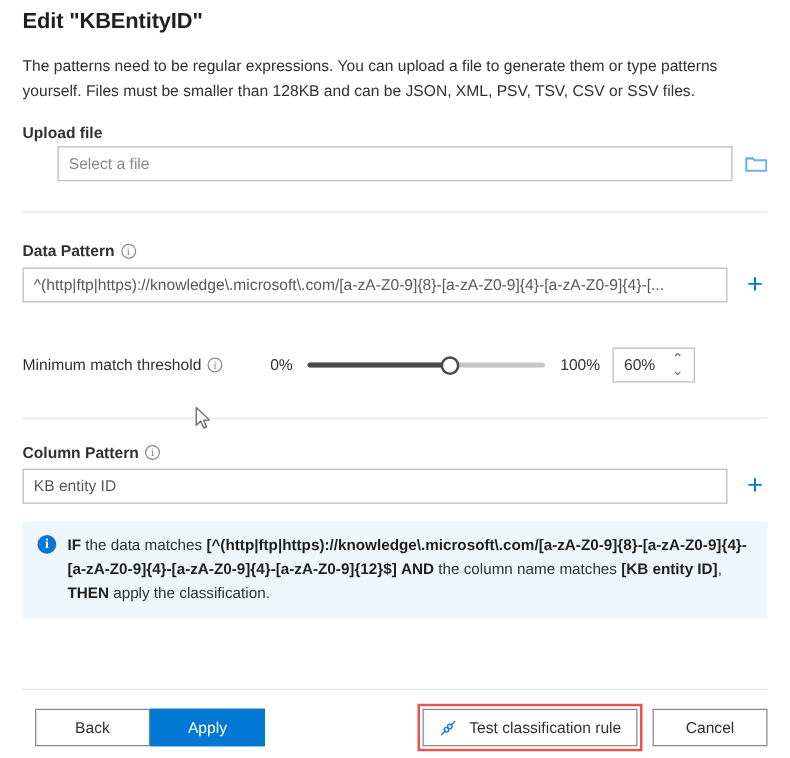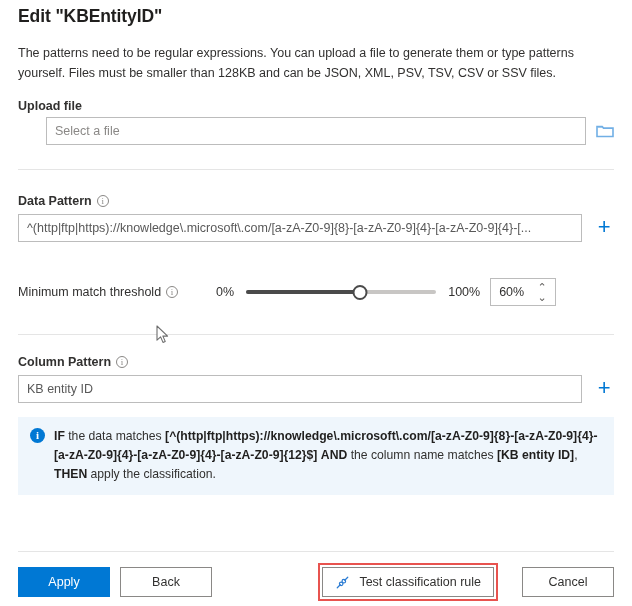--- a/index.html
+++ b/index.html
@@ -277,21 +277,21 @@
     padding: 2px;
     display: inline-flex;
   }
   .btn-test {
     border: 1px solid #8a8886;
     min-width: 152px;
     gap: 9px;
     justify-content: center;
     text-align: center;
   }
-  .btn-cancel { margin-left: 24px; min-width: 92px; }
+  .btn-cancel { margin-left: 8px; min-width: 92px; }
 
   .plug-icon {
     width: 15px;
     height: 15px;
     display: inline-flex;
     align-items: center;
     justify-content: center;
   }
 
   .cursor {
@@ -377,22 +377,22 @@
   <div class="callout" style="margin-top:14px;">
     <span class="callout-icon">i</span>
     <div class="callout-text" id="calloutText"><b>IF </b><span>the data matches </span><b>[^(http|ftp|https)://knowledge\.microsoft\.com/[a-zA-Z0-9]{8}-[a-zA-Z0-9]{4}-[a-zA-Z0-9]{4}-[a-zA-Z0-9]{4}-[a-zA-Z0-9]{12}$]</b><span> </span><b>AND </b><span>the column name matches </span><b>[KB entity ID]</b><span>, </span><b>THEN </b><span>apply the classification.</span></div>
   </div>
 
 </div>
 
 <div class="footer-divider"></div>
 
 <div class="footer">
+  <button class="btn btn-back">Back</button>
   <button class="btn btn-primary">Apply</button>
-  <button class="btn btn-back">Back</button>
 
   <div class="test-wrap">
     <span class="highlight-box">
       <button class="btn btn-test">
         <span class="plug-icon">
           <svg width="15" height="15" viewBox="0 0 16 16" aria-hidden="true">
             <g stroke="#2b7cd3" stroke-width="1.3" fill="none" stroke-linecap="round">
               <line x1="2.4" y1="13.6" x2="5.6" y2="10.4"></line>
               <line x1="10.4" y1="5.6" x2="13.6" y2="2.4"></line>
               <circle cx="6.6" cy="9.4" r="1.9"></circle>

